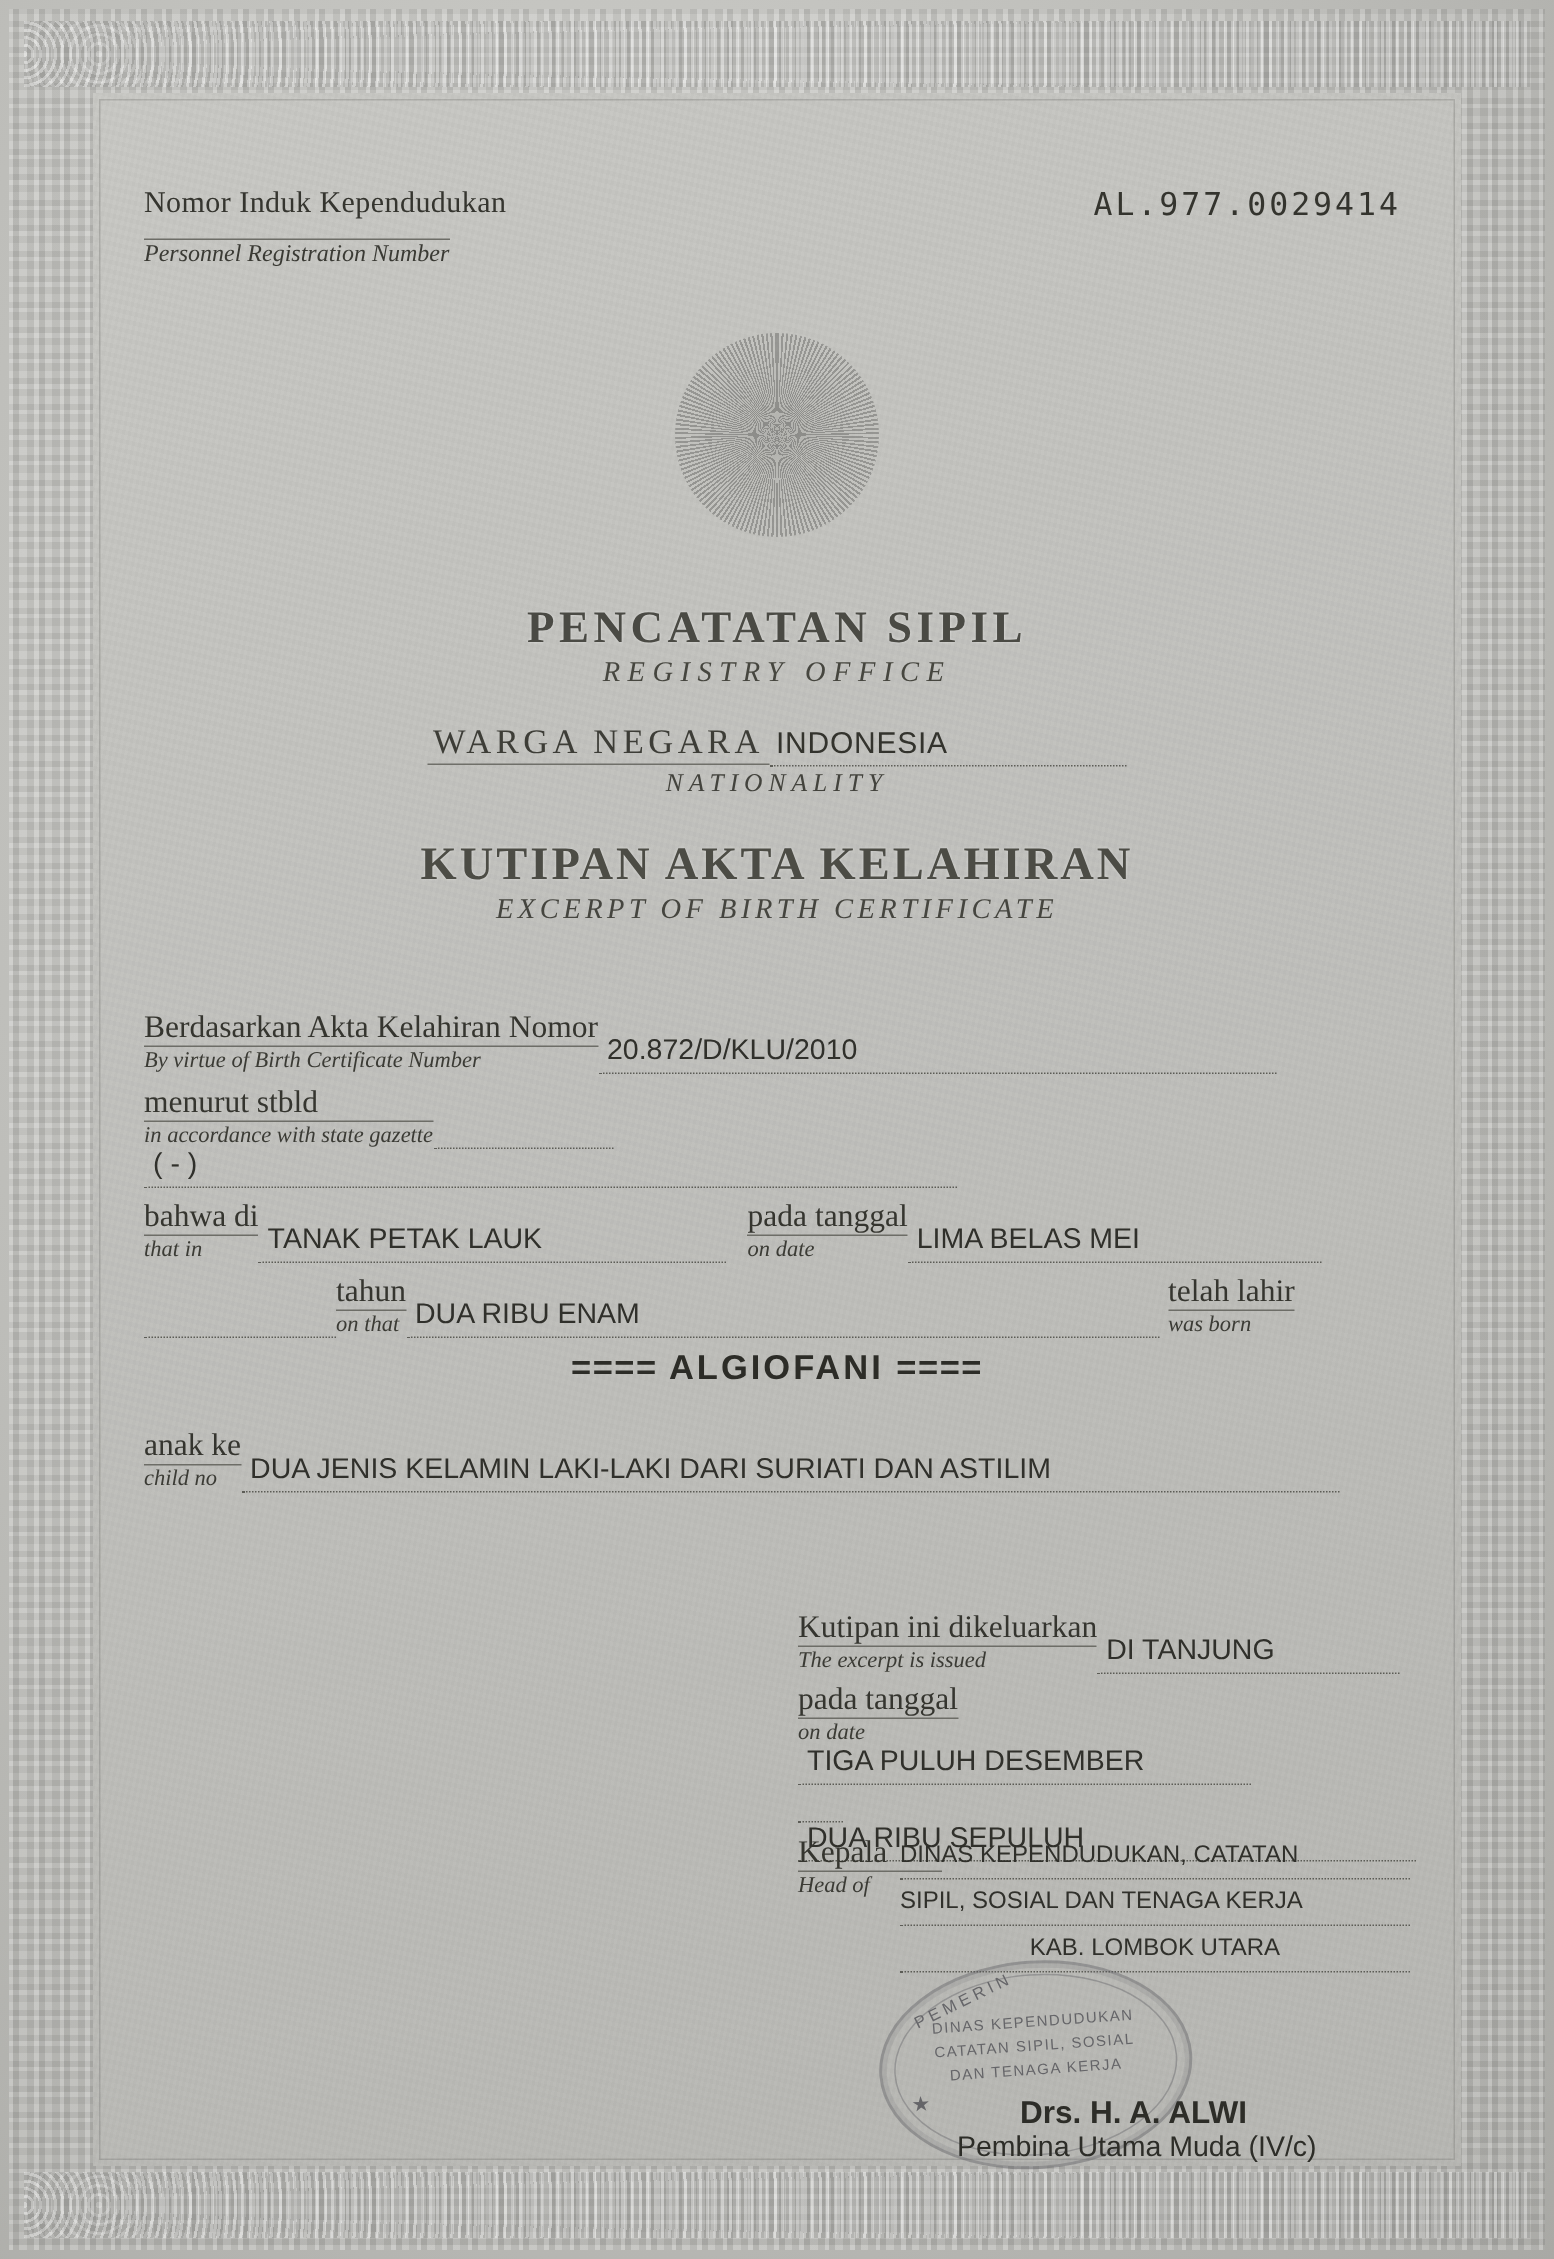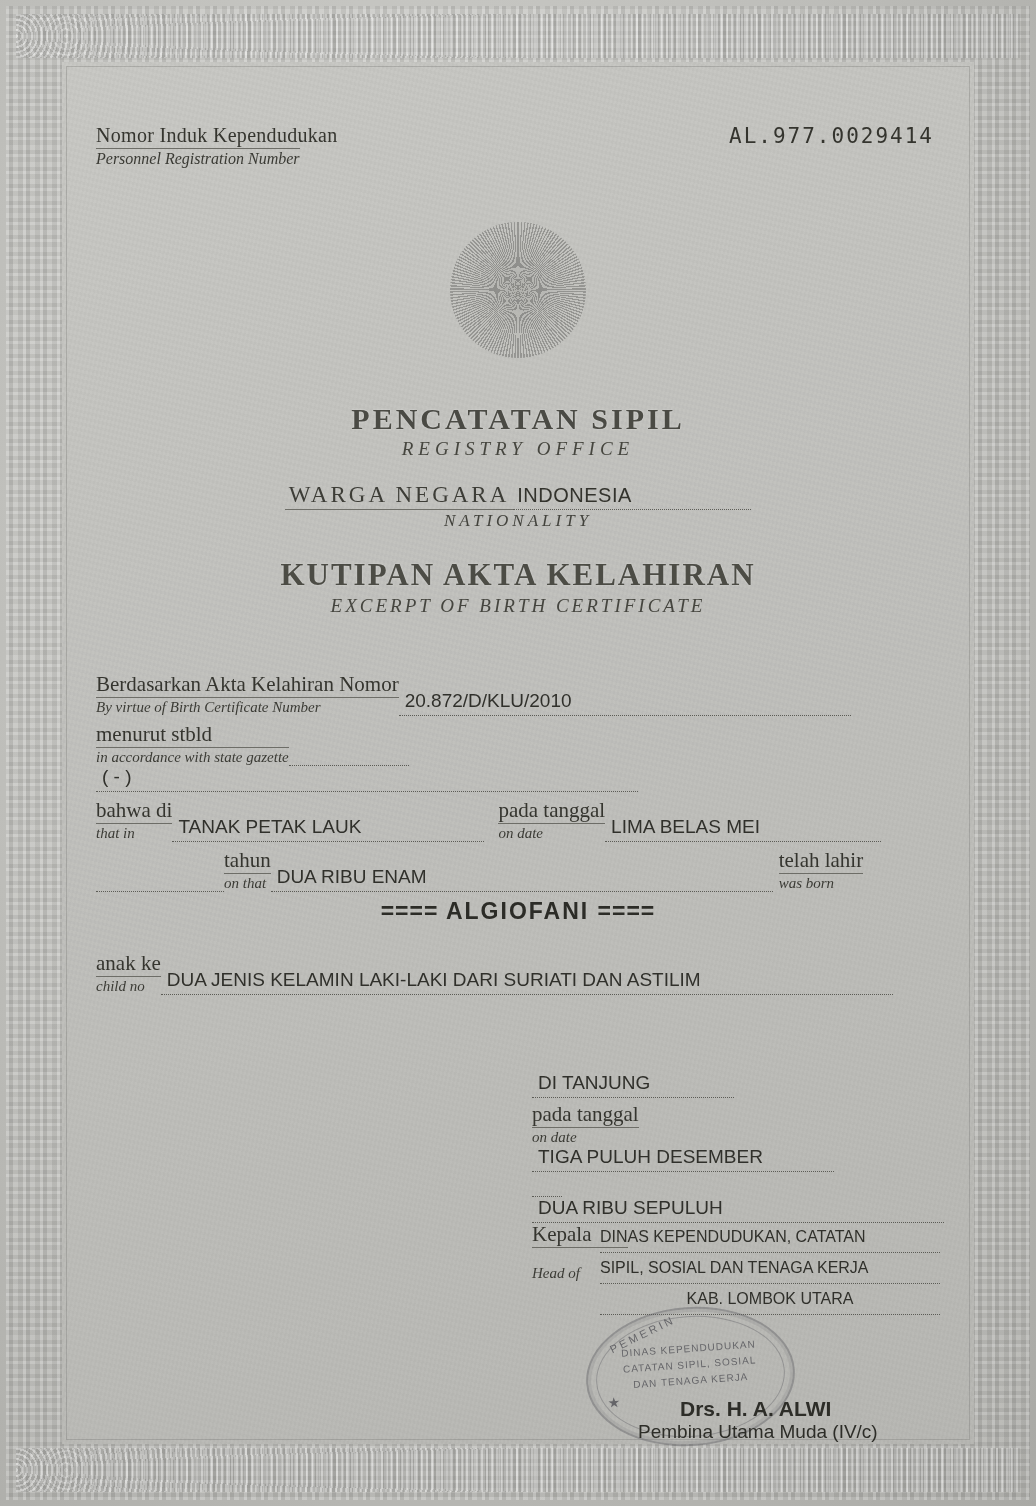--- a/index.html
+++ b/index.html
@@ -84,21 +84,21 @@
     letter-spacing: 0.3px;
     color: #35352f;
   }
   .lbl-en {
     font-size: 16px;
     font-style: italic;
     color: #3a3a34;
     border-top: 1px solid #6d6d67;
     display: inline-block;
     padding-top: 1px;
-    margin-top: 1px;
+    margin-top: 12px;
   }
   .nik-value {
     position: absolute;
     right: 40px;
     top: 62px;
     font-family: "DejaVu Sans Mono", monospace;
     font-size: 21px;
     letter-spacing: 2px;
     color: #34342e;
     text-align: right;
@@ -261,21 +261,21 @@
     top: 1160px;
   }
   .head-lab {
     position: absolute;
     left: 0; top: 0;
     width: 96px;
   }
   .head-lab .id { font-size: 21px; color: #35352f; }
   .head-lab .en {
     font-size: 15px; font-style: italic; color: #3b3b35;
-    border-top: 1px solid #6d6d67; display: block; padding-top: 17px;
+    border-top: 1px solid #6d6d67; display: block; padding-top: 1px;
   }
   .head-val {
     margin-left: 68px;
     font-family: "Liberation Sans", sans-serif;
     font-size: 16px;
     color: #30302b;
     line-height: 30px;
   }
   .head-val div { border-bottom: 1px dotted #5c5c56; }
   .head-val .c { text-align: center; }
@@ -407,21 +407,24 @@
       <div class="row" style="margin-top:26px">
         <span class="lab">
           <span class="id">anak ke</span>
           <span class="en">child no</span>
         </span><span class="fill" style="width:720px">DUA JENIS KELAMIN LAKI-LAKI DARI SURIATI DAN ASTILIM</span>
       </div>
     </div>
 
     <div class="issue">
       <div class="row">
-        <span class="fill" style="width:190px">DI TANJUNG</span>
+        <span class="lab">
+          <span class="id">Kutipan ini dikeluarkan</span>
+          <span class="en">The excerpt is issued</span>
+        </span><span class="fill" style="width:190px">DI TANJUNG</span>
       </div>
       <div class="row">
         <span class="lab">
           <span class="id">pada tanggal</span>
           <span class="en">on date</span>
         </span><span class="fill" style="width:290px">TIGA PULUH DESEMBER</span>
       </div>
       <div class="row">
         <span class="dots" style="width:30px"></span><span class="fill" style="width:400px">DUA RIBU SEPULUH</span>
       </div>

